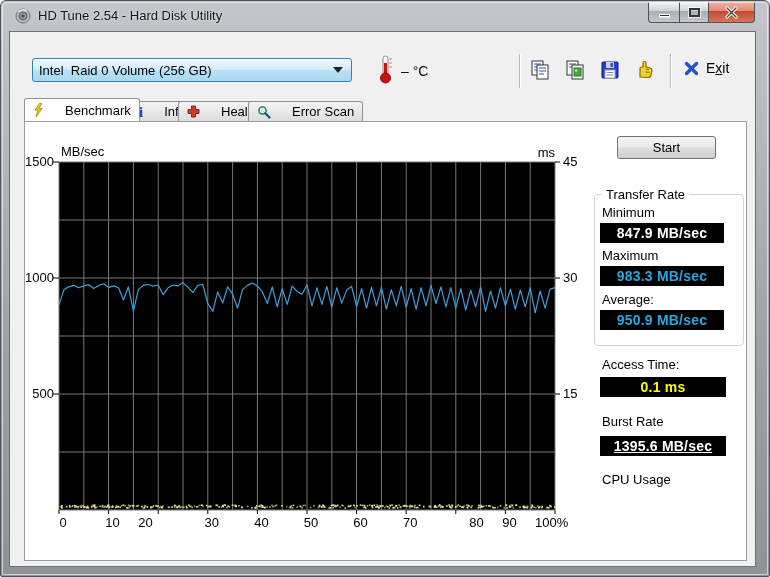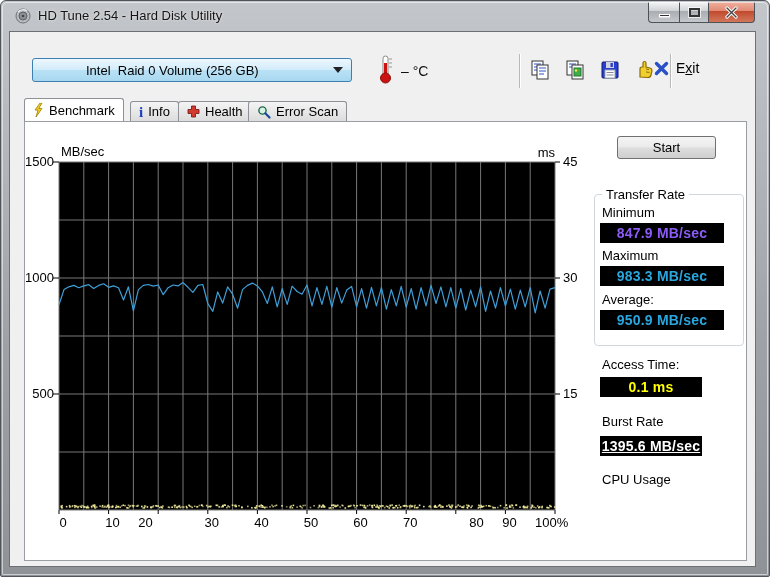--- a/index.html
+++ b/index.html
@@ -26,32 +26,32 @@
   .glyph-max { width:11px; height:9px; border:2px solid #333; outline:1px solid rgba(255,255,255,.7); background:transparent; }
 
   
   .client { position:absolute; left:8px; top:30px; width:747px; height:536px; background:#f0f0f0; border:1px solid #6c7076; }
 
   
   .combo { position:absolute; left:22px; top:26px; width:320px; height:24px;
     border:1px solid #3c7fb1; border-radius:3px;
     background:linear-gradient(#eef7fd,#d2ecfa 48%,#b9e1f6 52%,#a8d8f0);
     display:flex; align-items:center; }
-  .combo-text { font-size:13px; color:#000; padding-left:6px; white-space:pre; flex:1;margin-left:47px; }
+  .combo-text { font-size:13px; color:#000; padding-left:6px; white-space:pre; flex:1; }
   .combo-arrow { width:0; height:0; border-left:5px solid transparent; border-right:5px solid transparent; border-top:6px solid #222; margin-right:8px; }
   .thermo { position:absolute; left:367px; top:22px; }
   .temp-text { position:absolute; left:391px; top:31px; font-size:14px; color:#111; white-space:pre; }
   .tool-sep { position:absolute; top:22px; width:2px; height:34px;
     background:linear-gradient(90deg,#b9b9b9 50%,#ffffff 50%); }
   .tool-btn { position:absolute; top:26px; width:24px; height:24px; display:flex; align-items:center; justify-content:center; cursor:default; }
   .exit-btn { position:absolute; top:28px; display:flex; align-items:center; gap:7px; font-size:14px; color:#000; }
   .exit-x u { text-decoration:underline; }
 
   
-  .tab { position:absolute; display:flex; align-items:center; gap:5px; font-size:13px; color:#000;
+  .tab { position:absolute; display:flex; align-items:center; gap:21px; font-size:13px; color:#000;
     border:1px solid #8e9297; border-bottom:none; border-radius:3px 3px 0 0; padding:0 8px; }
   .tab.active { background:#fff; z-index:5; height:23px; top:66px; }
   .tab.inactive { background:linear-gradient(#f4f4f4,#dcdcdc); height:20px; top:69px; z-index:1; }
 
   .panel { position:absolute; left:14px; top:89px; width:723px; height:440px; background:#fff;
     border:1px solid #9a9da1; box-shadow:inset 0 0 0 1px #ffffff; z-index:2; }
 
   
   .chart-svg { position:absolute; left:49px; top:130px; overflow:visible; z-index:3; }
   .axis-title { position:absolute; font-size:13px; color:#000; z-index:3; }
@@ -59,21 +59,21 @@
 
   
   .start-btn { position:absolute; left:607px; top:104px; width:99px; height:23px;
     border:1px solid #707070; border-radius:3px; font-size:13px; color:#000;
     background:linear-gradient(#f4f4f4,#ebebeb 45%,#dcdcdc 55%,#cfcfcf);
     display:flex; align-items:center; justify-content:center; z-index:4; }
   .groupbox { position:absolute; left:584px; top:162px; width:150px; height:152px;
     border:1px solid #d0d7dc; border-radius:4px; z-index:3; }
   .group-label { position:absolute; left:592px; top:155px; background:#fff; padding:0 4px; font-size:13px; color:#000; z-index:4; }
   .field-label { position:absolute; font-size:13px; color:#000; z-index:4; }
-  .value-box { position:absolute; width:102px; height:20px; background:#000; color:#fff;
+  .value-box { position:absolute; width:126px; height:20px; background:#000; color:#fff;
     font-size:14px; font-weight:bold; display:flex; align-items:center; justify-content:center; z-index:4; letter-spacing:.2px; }
   .value-box.in-group { width:124px; }
 </style>
 </head>
 <body>
 
 <div class="window">
 
   <div class="titlebar">
     <span class="app-icon">
@@ -157,21 +157,21 @@
     <div class="tool-btn" style="left:623px;">
       <svg width="20" height="20" viewBox="0 0 20 20">
         <path d="M5 17 L5 9 Q5 7 7 7 L8 7 L8 3 Q8 1.5 9.5 1.5 Q11 1.5 11 3 L11 7 L15 8 Q17 8.5 17 10.5 L16 15 Q15.5 17.5 13 17.5 Z" fill="#f2cf30" stroke="#8a6d00" stroke-width="1.2"></path>
         <line x1="11" y1="9" x2="14" y2="9.6" stroke="#8a6d00"></line>
         <line x1="11" y1="12" x2="14.5" y2="12.4" stroke="#8a6d00"></line>
       </svg>
     </div>
 
     <div class="tool-sep" style="left:660px;"></div>
 
-    <div class="exit-btn" style="left:644px;text-align:center;">
+    <div class="exit-btn" style="left:674px;text-align:center;">
       <svg width="15" height="15" viewBox="0 0 15 15">
         <path d="M2.5 2.5 L12.5 12.5 M12.5 2.5 L2.5 12.5" stroke="#2a50c8" stroke-width="3.4" stroke-linecap="round"></path>
       </svg>
       <span class="exit-x"><span>E</span><u>x</u><span>it</span></span>
     </div>
 
     <div class="tab active" style="left:14px;">
       <svg width="11" height="15" viewBox="0 0 11 15">
         <path d="M7 0 L2 7 L5 7 L3 14 L9 5.5 L5.8 5.5 L9 0 Z" fill="#f5d023" stroke="#9a7d00" stroke-width=".8"></path>
       </svg>
@@ -629,21 +629,21 @@
         <rect x="330.4" y="342.6" width="1.6" height="1.6" fill="#f6f1a0" opacity="0.8351883411407471"></rect>
         <polyline points="0.0,142.7 5.0,127.6 9.9,124.8 14.9,123.4 19.8,125.7 24.8,123.9 29.8,122.7 34.7,126.4 39.7,123.4 44.6,121.8 49.6,125.3 54.6,123.9 59.5,125.7 64.5,138.0 69.4,124.8 74.4,148.9 79.4,127.6 84.3,123.4 89.3,122.5 94.2,124.1 99.2,123.0 104.2,132.7 109.1,125.7 114.1,123.0 119.0,123.9 124.0,120.6 129.0,125.3 133.9,130.4 138.9,123.4 143.8,122.5 148.8,141.5 153.8,149.4 158.7,129.9 163.7,141.1 168.6,124.8 173.6,132.2 178.6,146.2 183.5,127.6 188.5,123.4 193.4,121.1 198.4,123.9 203.4,129.9 208.3,141.5 213.3,124.8 218.2,144.8 223.2,126.7 228.2,142.4 233.1,124.1 238.1,129.5 243.0,132.2 248.0,123.0 253.0,143.8 257.9,125.7 262.9,142.4 267.8,124.4 272.8,145.2 277.8,125.7 282.7,141.1 287.7,128.1 292.6,124.4 297.6,144.8 302.6,126.7 307.5,146.2 312.5,125.3 317.4,143.8 322.4,125.7 327.4,147.1 332.3,127.6 337.3,143.8 342.2,124.4 347.2,145.2 352.2,126.7 357.1,147.1 362.1,125.7 367.0,143.8 372.0,123.4 377.0,141.5 381.9,124.8 386.9,144.8 391.8,125.7 396.8,146.2 401.8,126.7 406.7,148.0 411.7,128.1 416.6,144.8 421.6,124.8 426.6,149.4 431.5,129.0 436.5,146.2 441.4,125.7 446.4,143.8 451.4,127.1 456.3,147.1 461.3,128.1 466.2,144.8 471.2,125.7 476.2,150.8 481.1,129.0 486.1,146.2 491.0,127.1 496.0,125.7" fill="none" stroke="#3f9fd8" stroke-width="1.2" stroke-linejoin="round"></polyline>
       </svg>
 
     <div class="start-btn">Start</div>
 
     <div class="groupbox"></div>
     <div class="group-label">Transfer Rate</div>
 
     <div class="field-label" style="left:592px; top:173px;">Minimum</div>
-    <div class="value-box in-group" style="left: 590px; top: 191px; color: #8b5cf6;">847.9 MB/sec</div>
+    <div class="value-box in-group" style="left: 590px; top: 191px; color: #ffffff;">847.9 MB/sec</div>
 
     <div class="field-label" style="left:592px; top:216px;">Maximum</div>
     <div class="value-box in-group" style="left: 590px; top: 234px; color: rgb(42, 166, 223);">983.3 MB/sec</div>
 
     <div class="field-label" style="left:592px; top:260px;">Average:</div>
     <div class="value-box in-group" style="left: 590px; top: 278px; color: rgb(42, 166, 223);">950.9 MB/sec</div>
 
     <div class="field-label" style="left:592px; top:325px;">Access Time:</div>
     <div class="value-box" style="left: 590px; top: 345px; color: rgb(255, 255, 0);">0.1 ms</div>
 

